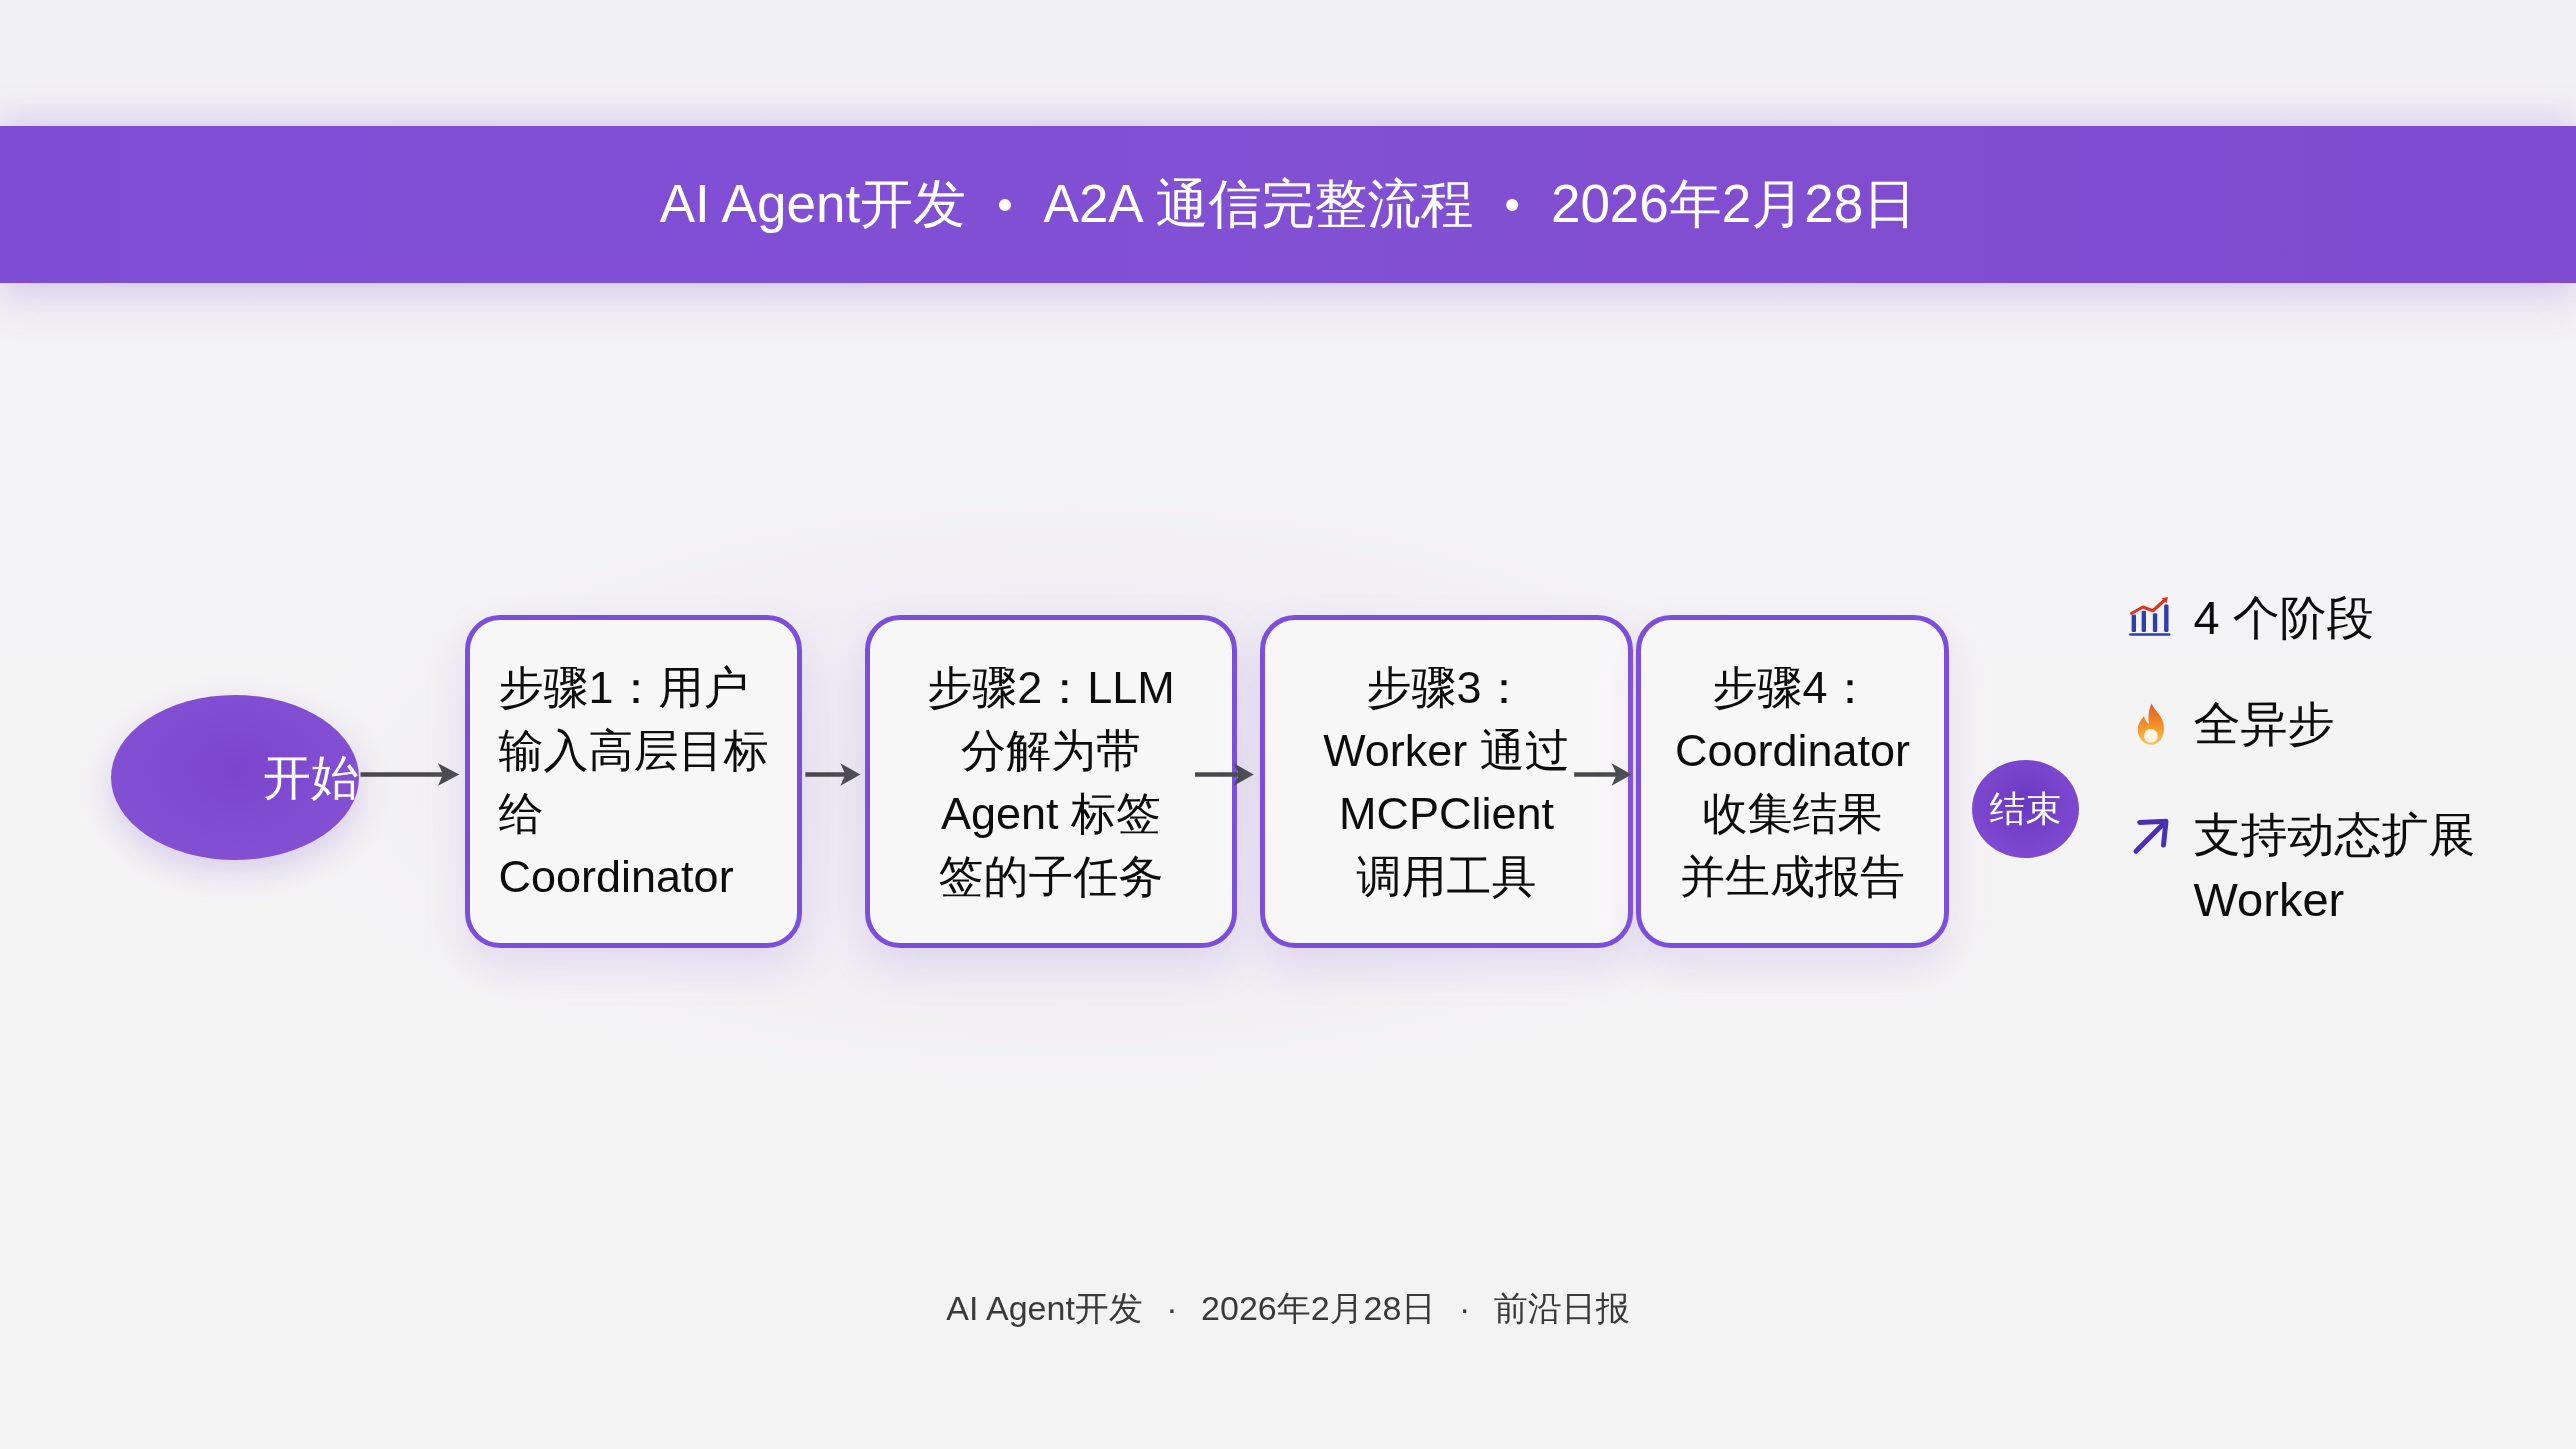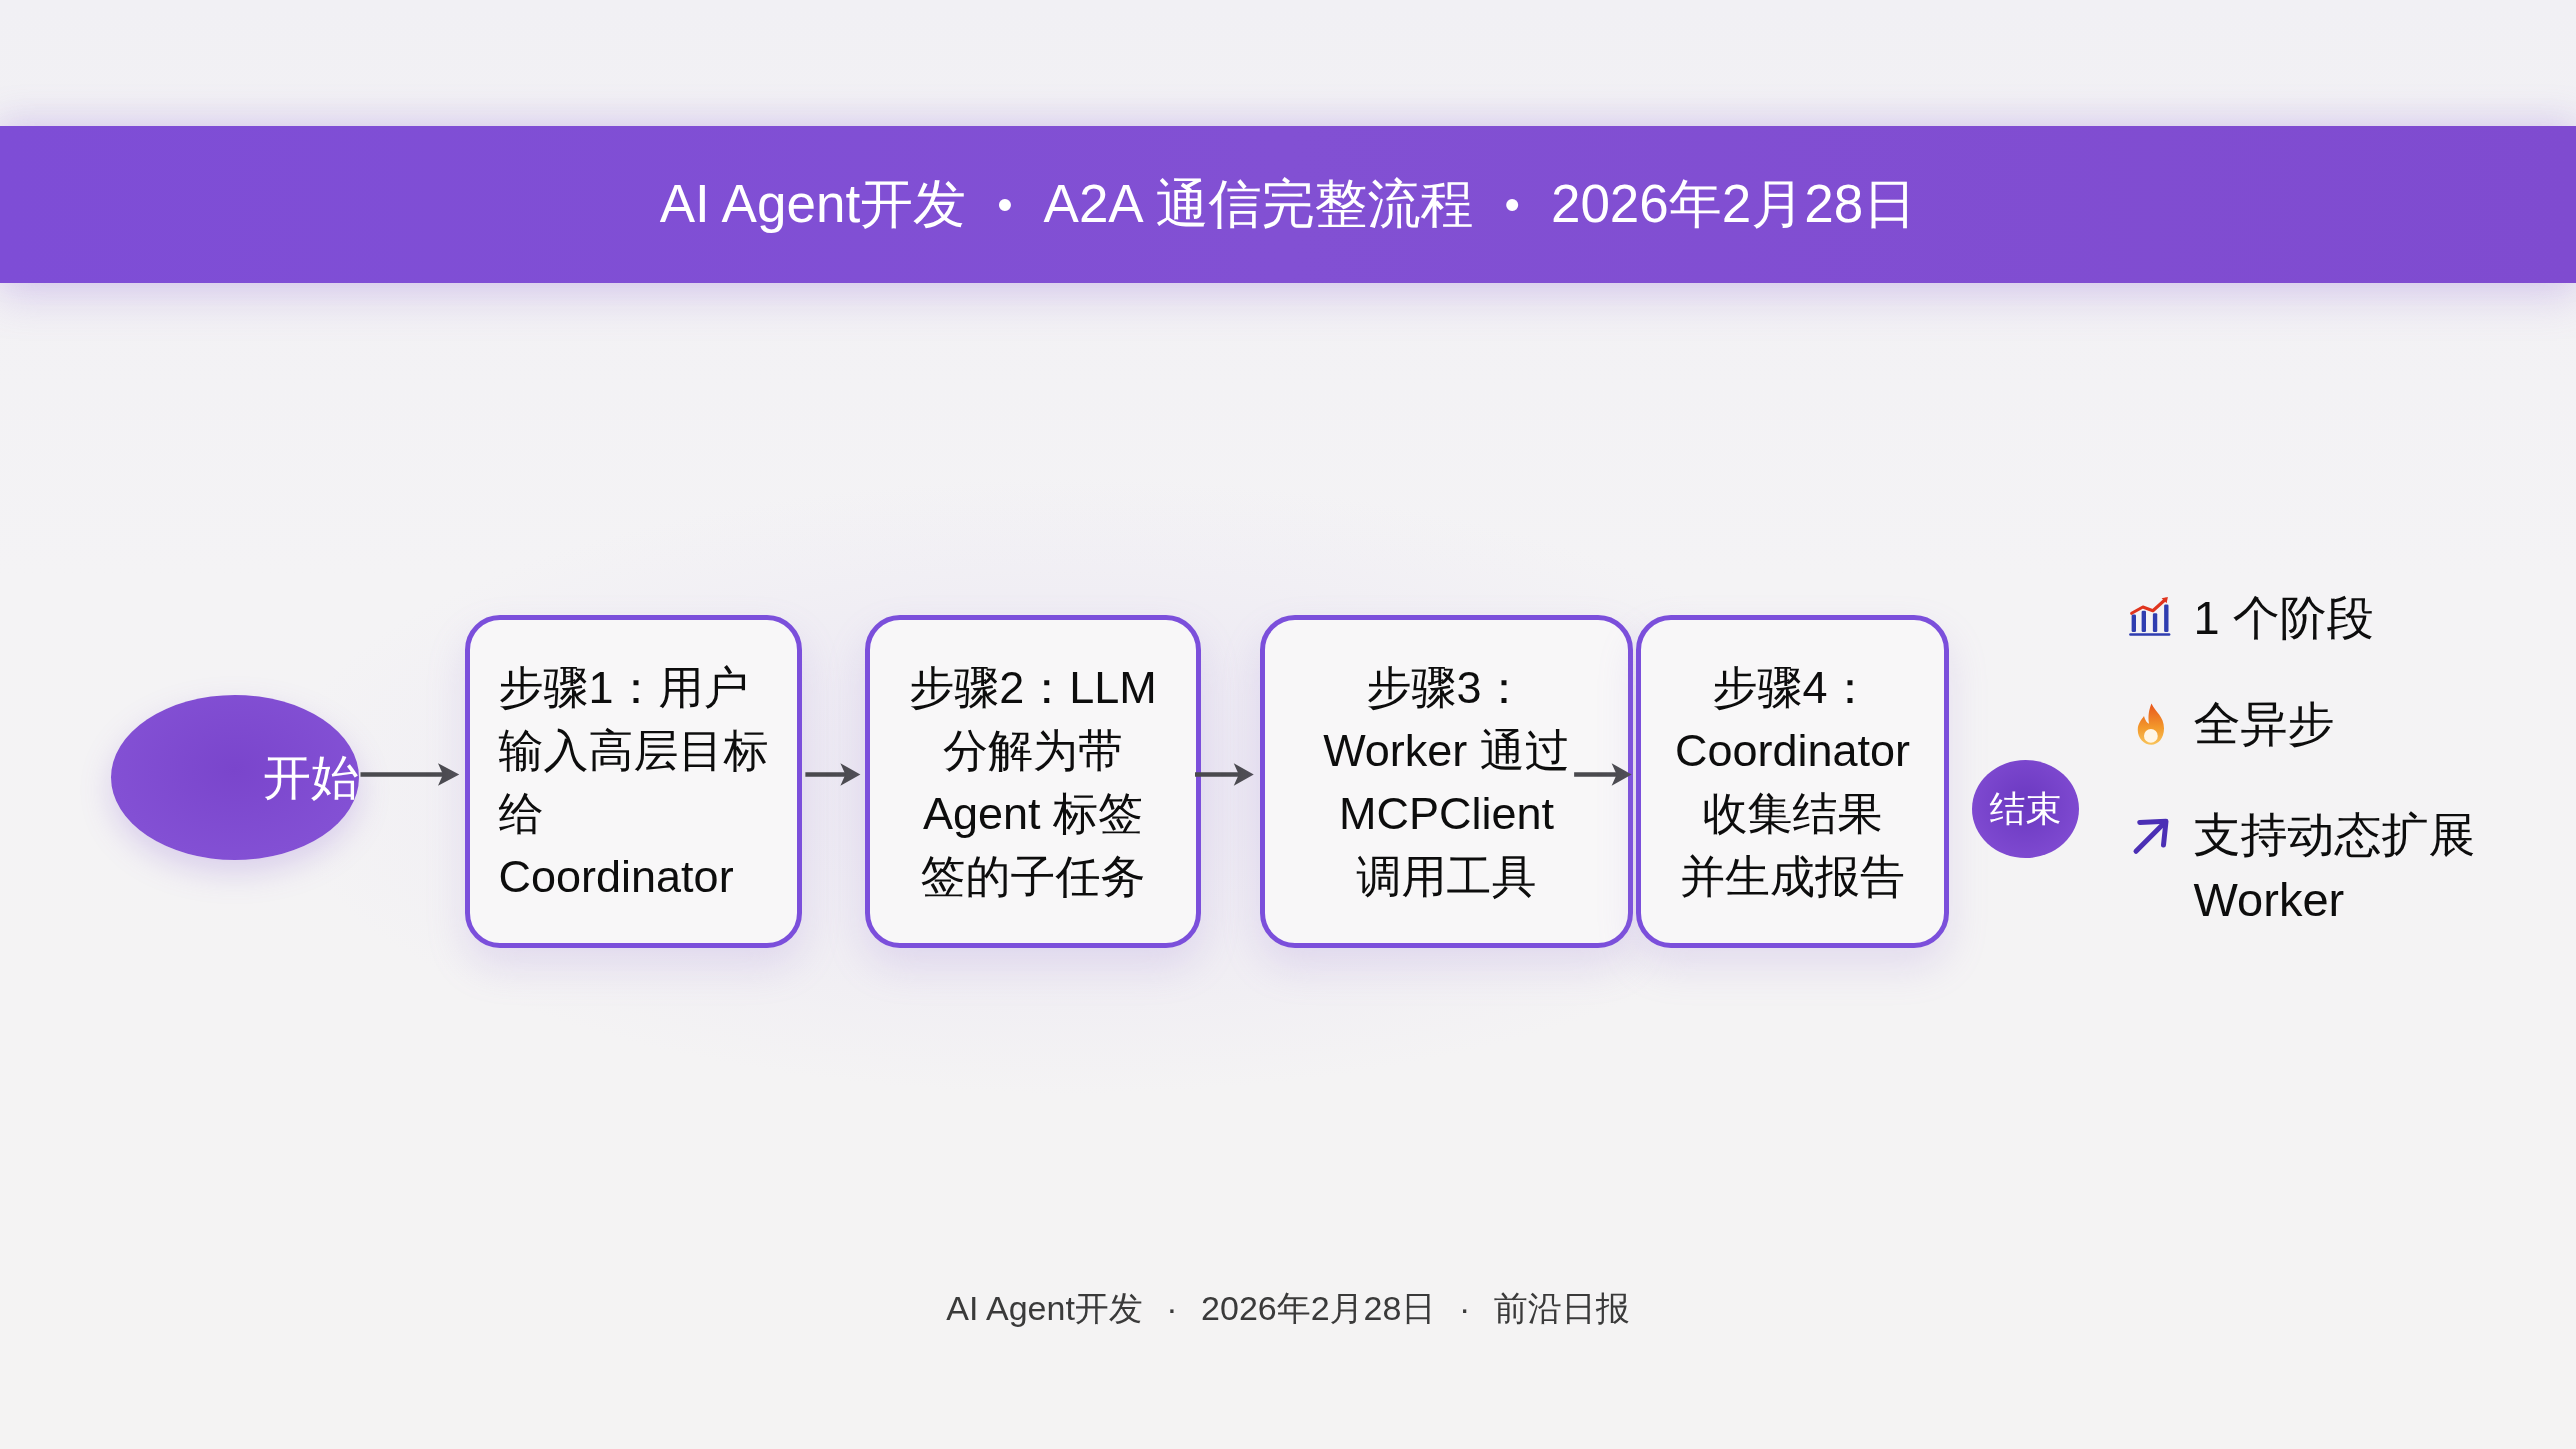--- a/index.html
+++ b/index.html
@@ -98,21 +98,21 @@
     .step-text {
       font-size: 45px;
       line-height: 63px;
       color: #0d0d0d;
       font-family: "Liberation Sans", "DejaVu Sans", sans-serif;
       white-space: pre-line;
     }
     .step-box.left-align .step-text { text-align: left; }
 
     #box1 { left: 465px; width: 337px; }
-    #box2 { left: 865px; width: 336px; }
+    #box2 { left: 865px; width: 372px; }
     #box3 { left: 1260px; width: 373px; }
     #box4 { left: 1636px; width: 313px; }
 
     .arrow {
       position: absolute;
       top: 762px;
       height: 25px;
     }
     .arrow svg { display: block; }
 
@@ -248,21 +248,21 @@
       <svg width="44" height="40" viewBox="0 0 70 64">
         <rect x="4" y="28" width="7" height="28" rx="2" fill="#2F3DB0"></rect>
         <rect x="20" y="22" width="7" height="34" rx="2" fill="#2F3DB0"></rect>
         <rect x="38" y="26" width="7" height="30" rx="2" fill="#2F3DB0"></rect>
         <rect x="56" y="12" width="7" height="44" rx="2" fill="#2F3DB0"></rect>
         <rect x="0" y="58" width="66" height="4" rx="2" fill="#2F3DB0"></rect>
         <path d="M4 26 L22 16 L38 22 L58 4" stroke="#E0341E" stroke-width="5" fill="none" stroke-linecap="round" stroke-linejoin="round"></path>
         <path d="M52 2 L62 0 L60 10 Z" fill="#E0341E"></path>
       </svg>
     </span>
-    <span class="legend-text">1 个阶段</span>
+    <span class="legend-text">4 个阶段</span>
   </div>
   <div class="legend-item" id="legend-1">
     <span class="legend-icon">
       <svg width="35" height="44" viewBox="0 0 56 70">
         <defs>
           <linearGradient id="flameGrad" x1="0" y1="0" x2="0" y2="1">
             <stop offset="0%" stop-color="#E8551C"></stop>
             <stop offset="60%" stop-color="#F39A2C"></stop>
             <stop offset="100%" stop-color="#F8C35A"></stop>
           </linearGradient>

